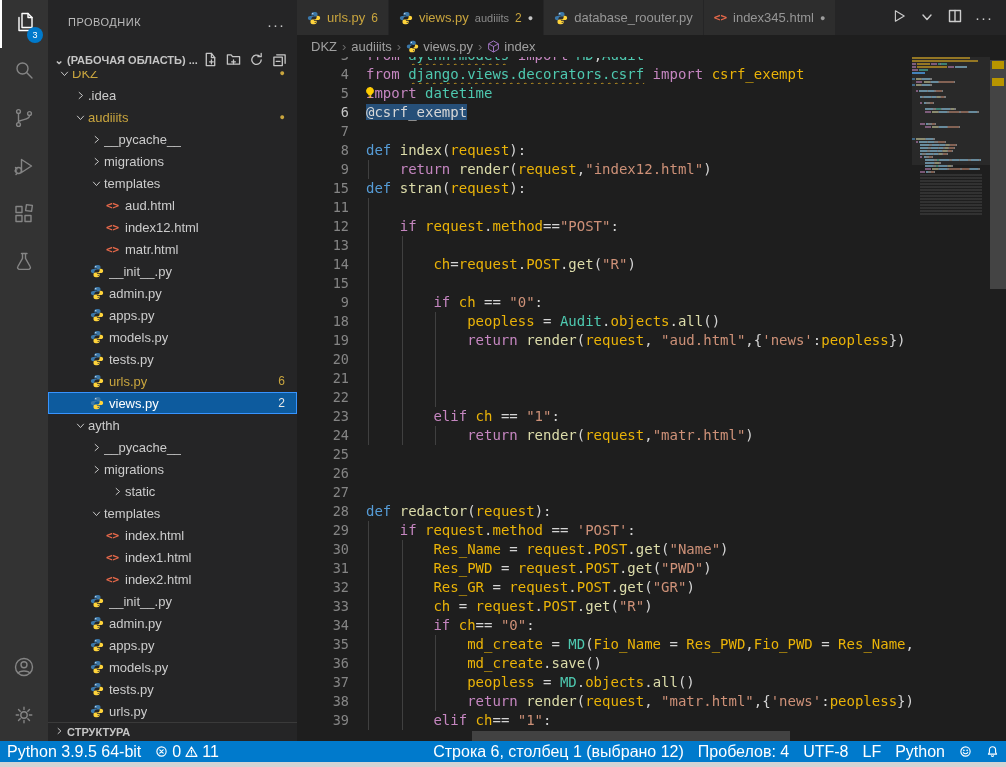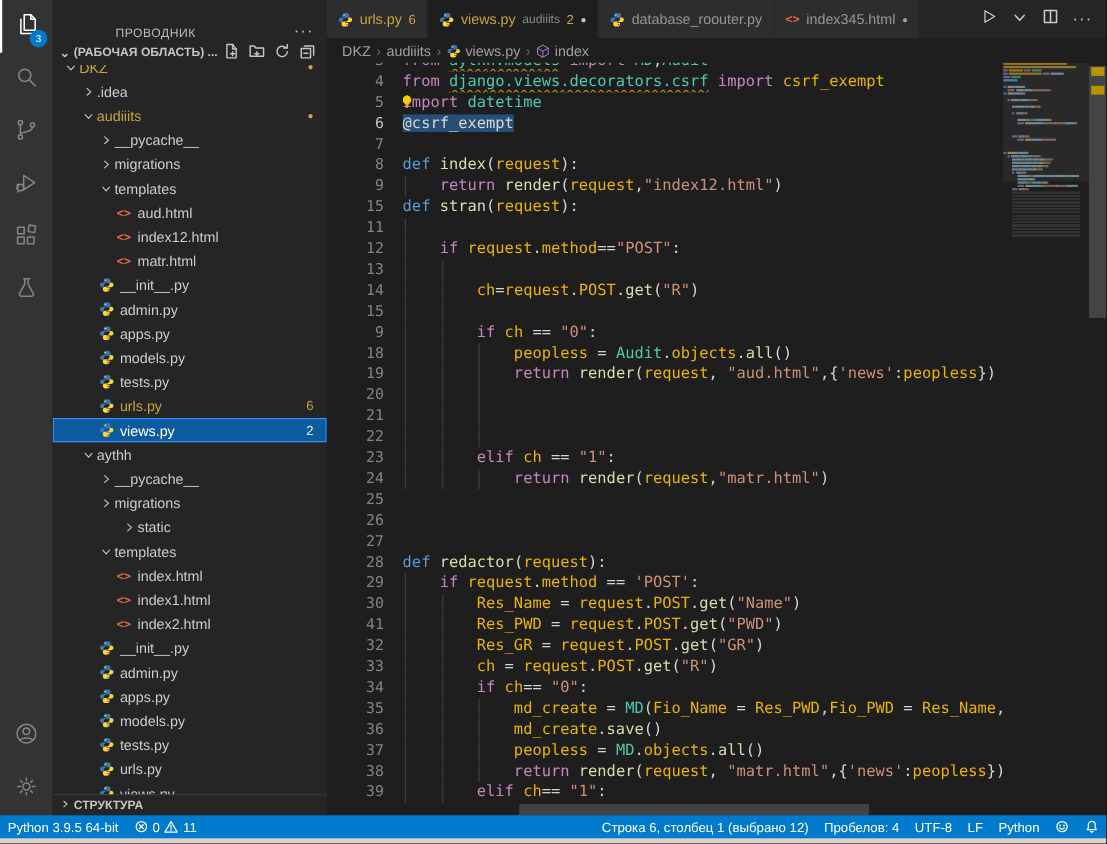--- a/index.html
+++ b/index.html
@@ -11,22 +11,22 @@
   #activitybar{width:48px;background:#333333;display:flex;flex-direction:column;flex:none;}
   #ab-top{flex:1;}
   .ab-item{height:48px;display:flex;align-items:center;justify-content:center;color:#858585;position:relative;cursor:pointer;}
   .ab-item.active{color:#ffffff;box-shadow:inset 2px 0 0 #ffffff;}
   .ab-item svg{width:24px;height:24px;}
   .ab-badge{position:absolute;right:5px;bottom:5px;min-width:16px;height:16px;border-radius:9px;background:#007acc;
             color:#fff;font-size:9px;display:flex;align-items:center;justify-content:center;}
 
   
   #sidebar{width:249px;background:#252526;color:#cccccc;display:flex;flex-direction:column;flex:none;min-width:0;}
-  .sb-title{height:33px;flex:none;display:flex;align-items:flex-end;justify-content:space-between;
-            font-size:11px;letter-spacing:.5px;color:#bbbbbb;padding:4px 12px 0 20px;margin-left:37px;}
+  .sb-title{height:33px;flex:none;display:flex;align-items:flex-start;justify-content:space-between;
+            font-size:11px;letter-spacing:.5px;color:#bbbbbb;padding:16px 12px 0 20px;}
   .sb-title .more{color:#c5c5c5;font-size:15px;cursor:pointer;letter-spacing:1px;}
   .sb-section{height:22px;flex:none;display:flex;align-items:center;font-weight:bold;font-size:11px;color:#c5c5c5;padding-left:3px;}
   .sb-section .twisty{width:16px;text-align:center;flex:none;}
   .sb-section .sec-label{white-space:nowrap;overflow:hidden;}
   .sb-actions{margin-left:auto;display:flex;gap:8px;padding-right:10px;color:#c5c5c5;}
   .sb-actions svg{width:15px;height:15px;cursor:pointer;}
   #tree{flex:1;overflow:hidden;position:relative;}
   #tree-inner{position:absolute;top:-9px;left:0;right:0;}
   .row{height:22px;display:flex;align-items:center;font-size:13px;white-space:nowrap;cursor:pointer;position:relative;color:#cccccc;}
   .row.selected{background:#0d5b9e;outline:1px solid #3794ff;outline-offset:-1px;color:#ffffff;}
@@ -88,21 +88,21 @@
   .mm-tk{height:2px;opacity:.55;}
   .mm-sp{height:2px;opacity:0;}
   #minimap-extra{height:42px;opacity:.3;
     background:repeating-linear-gradient(to bottom, rgba(160,160,160,.5) 0 2px, transparent 2px 3px);
     width:62px;margin-left:8px;}
   #ruler{position:absolute;top:0;right:0;width:16px;bottom:0;background:#1e1e1e;cursor:pointer;}
   #ruler-thumb{position:absolute;top:3px;left:0;right:0;height:229px;background:rgba(121,121,121,.42);}
   .ruler-marker{position:absolute;left:2px;width:12px;height:8px;background:#b89500;}
 
   
-  #statusbar{height:21px;background:#007acc;color:#ffffff;display:flex;align-items:stretch;font-size:12px;}
+  #statusbar{height:21px;background:#007acc;color:#ffffff;display:flex;align-items:stretch;font-size:16px;}
   .sb-item{display:flex;align-items:center;gap:4px;padding:0 7px;cursor:pointer;white-space:nowrap;}
   .sb-item svg{width:13px;height:13px;}
   #sb-right{margin-left:auto;display:flex;align-items:stretch;}
   #bottomstrip{height:5px;background:#d4d4d4;}
 </style>
 </head>
 <body>
 
 <div id="app">
   <div id="workbench">
@@ -694,21 +694,21 @@
             </div>
             <div class="cl">
               <span class="ln">29</span>
               <span class="ct"><span class="guide" style="left: calc(0ch + 2px);"></span><span class="tk-pun">    </span><span class="tk-kw">if</span><span class="tk-pun"> </span><span class="tk-var">request</span><span class="tk-pun">.</span><span class="tk-var">method</span><span class="tk-pun"> == </span><span class="tk-str">'POST'</span><span class="tk-pun">:</span></span>
             </div>
             <div class="cl">
               <span class="ln">30</span>
               <span class="ct"><span class="guide" style="left: calc(0ch + 2px);"></span><span class="guide" style="left: calc(4ch + 2px);"></span><span class="tk-pun">        </span><span class="tk-var">Res_Name</span><span class="tk-pun"> = </span><span class="tk-var">request</span><span class="tk-pun">.</span><span class="tk-var">POST</span><span class="tk-pun">.</span><span class="tk-fn">get</span><span class="tk-pun">(</span><span class="tk-str">"Name"</span><span class="tk-pun">)</span></span>
             </div>
             <div class="cl">
-              <span class="ln">41</span>
+              <span class="ln">31</span>
               <span class="ct"><span class="guide" style="left: calc(0ch + 2px);"></span><span class="guide" style="left: calc(4ch + 2px);"></span><span class="tk-pun">        </span><span class="tk-var">Res_PWD</span><span class="tk-pun"> = </span><span class="tk-var">request</span><span class="tk-pun">.</span><span class="tk-var">POST</span><span class="tk-pun">.</span><span class="tk-fn">get</span><span class="tk-pun">(</span><span class="tk-str">"PWD"</span><span class="tk-pun">)</span></span>
             </div>
             <div class="cl">
               <span class="ln">32</span>
               <span class="ct"><span class="guide" style="left: calc(0ch + 2px);"></span><span class="guide" style="left: calc(4ch + 2px);"></span><span class="tk-pun">        </span><span class="tk-var">Res_GR</span><span class="tk-pun"> = </span><span class="tk-var">request</span><span class="tk-pun">.</span><span class="tk-var">POST</span><span class="tk-pun">.</span><span class="tk-fn">get</span><span class="tk-pun">(</span><span class="tk-str">"GR"</span><span class="tk-pun">)</span></span>
             </div>
             <div class="cl">
               <span class="ln">33</span>
               <span class="ct"><span class="guide" style="left: calc(0ch + 2px);"></span><span class="guide" style="left: calc(4ch + 2px);"></span><span class="tk-pun">        </span><span class="tk-var">ch</span><span class="tk-pun"> = </span><span class="tk-var">request</span><span class="tk-pun">.</span><span class="tk-var">POST</span><span class="tk-pun">.</span><span class="tk-fn">get</span><span class="tk-pun">(</span><span class="tk-str">"R"</span><span class="tk-pun">)</span></span>
             </div>

